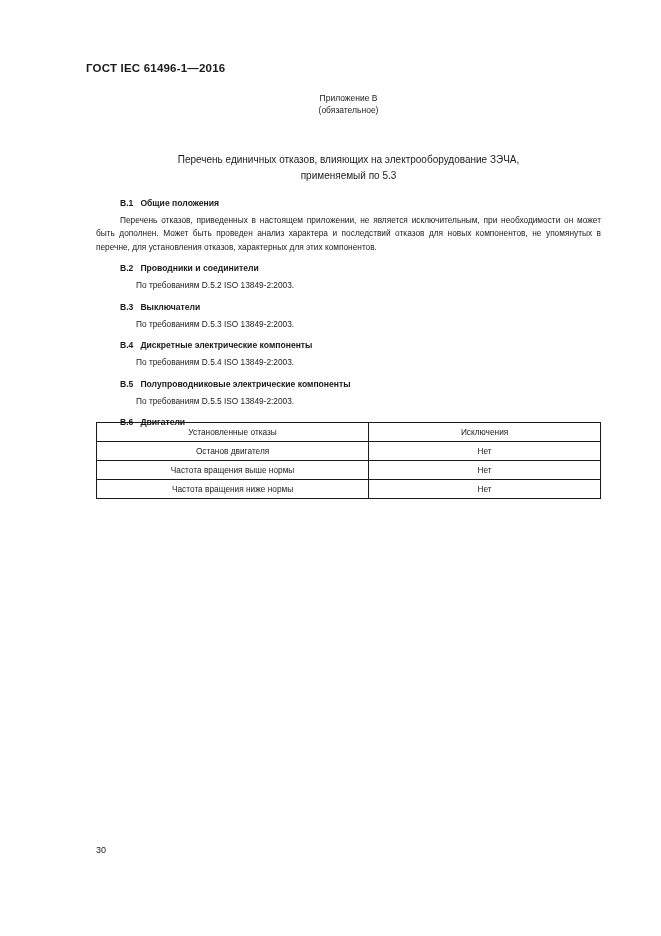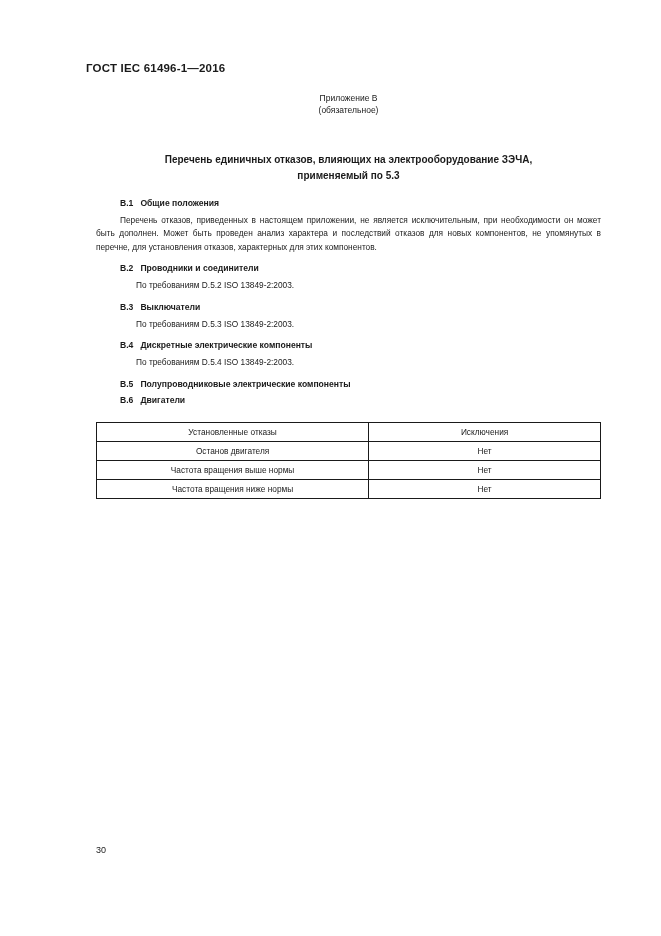--- a/index.html
+++ b/index.html
@@ -40,21 +40,21 @@
     line-height: 1.45;
   }
   .annex-line { display: block; }
   .doc-title {
     position: absolute;
     left: 78px;
     top: 152px;
     width: 505px;
     text-align: center;
     font-size: 10px;
-    font-weight: bold;
+    font-weight: normal;
     line-height: 1.6;
   }
   .body-area {
     position: absolute;
     left: 78px;
     top: 198px;
     width: 505px;
   }
   .sec-head {
     font-size: 8.6px;
@@ -130,20 +130,21 @@
     <p class="para sub">По требованиям D.5.3 ISO 13849-2:2003.</p>
 
     <div class="sec-head">
       <span class="num">В.4</span><span>Дискретные электрические компоненты</span>
     </div>
     <p class="para sub">По требованиям D.5.4 ISO 13849-2:2003.</p>
 
     <div class="sec-head">
       <span class="num">В.5</span><span>Полупроводниковые электрические компоненты</span>
     </div>
+    <p class="para sub">По требованиям D.5.5 ISO 13849-2:2003.</p>
 
     <div class="sec-head">
       <span class="num">В.6</span><span>Двигатели</span>
     </div>
 
   </div>
 
   <table class="failures">
     <thead>
       <tr>

